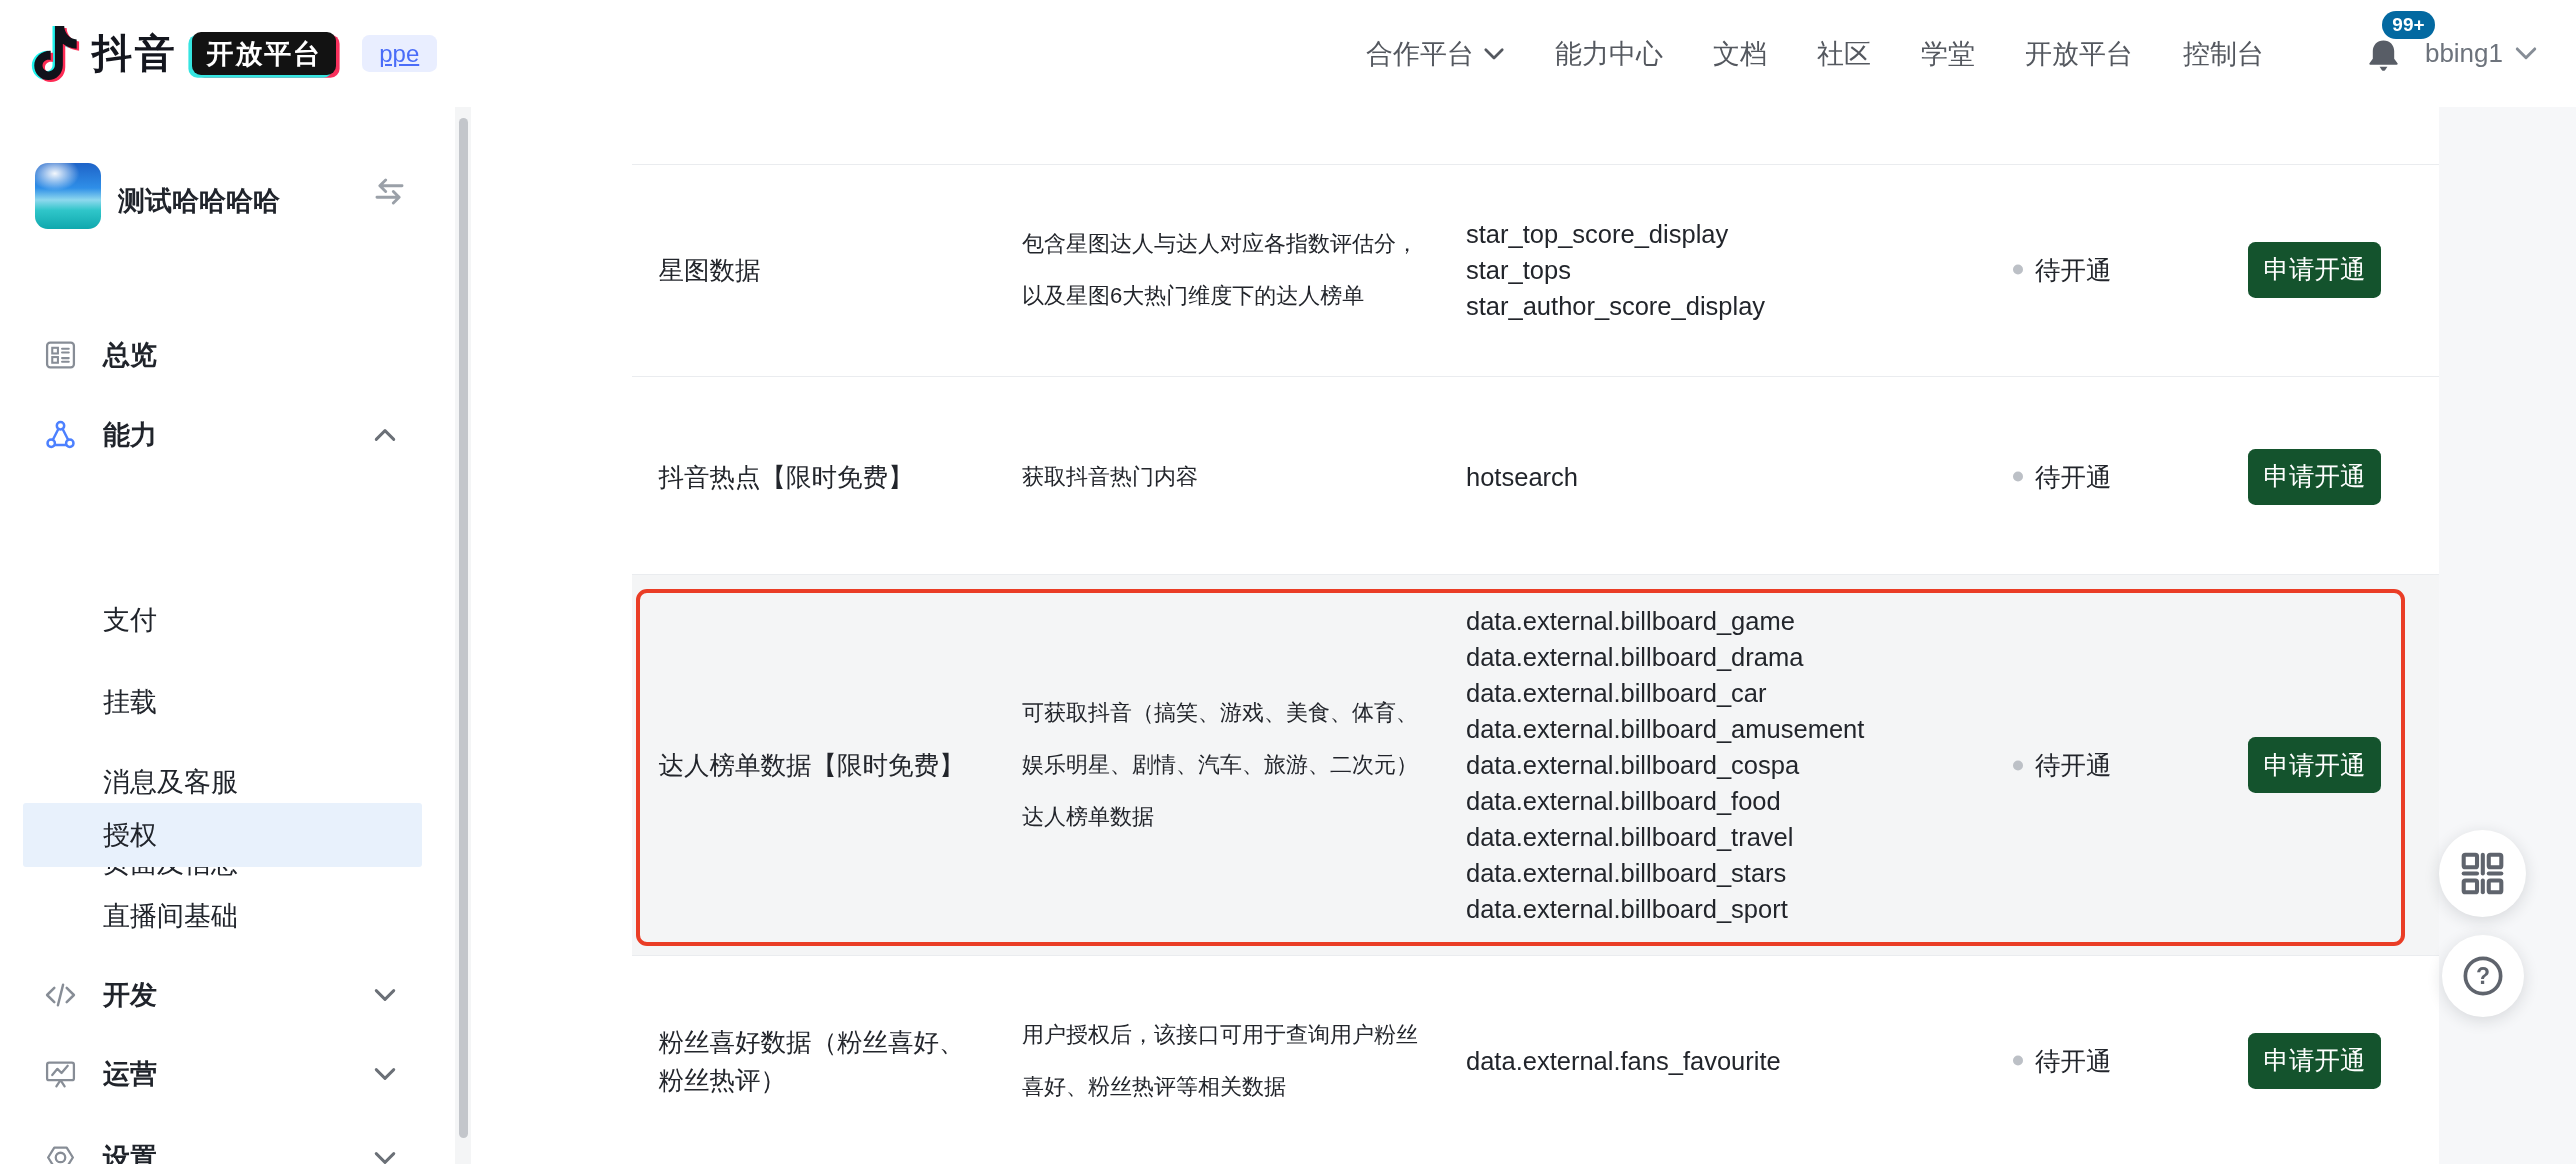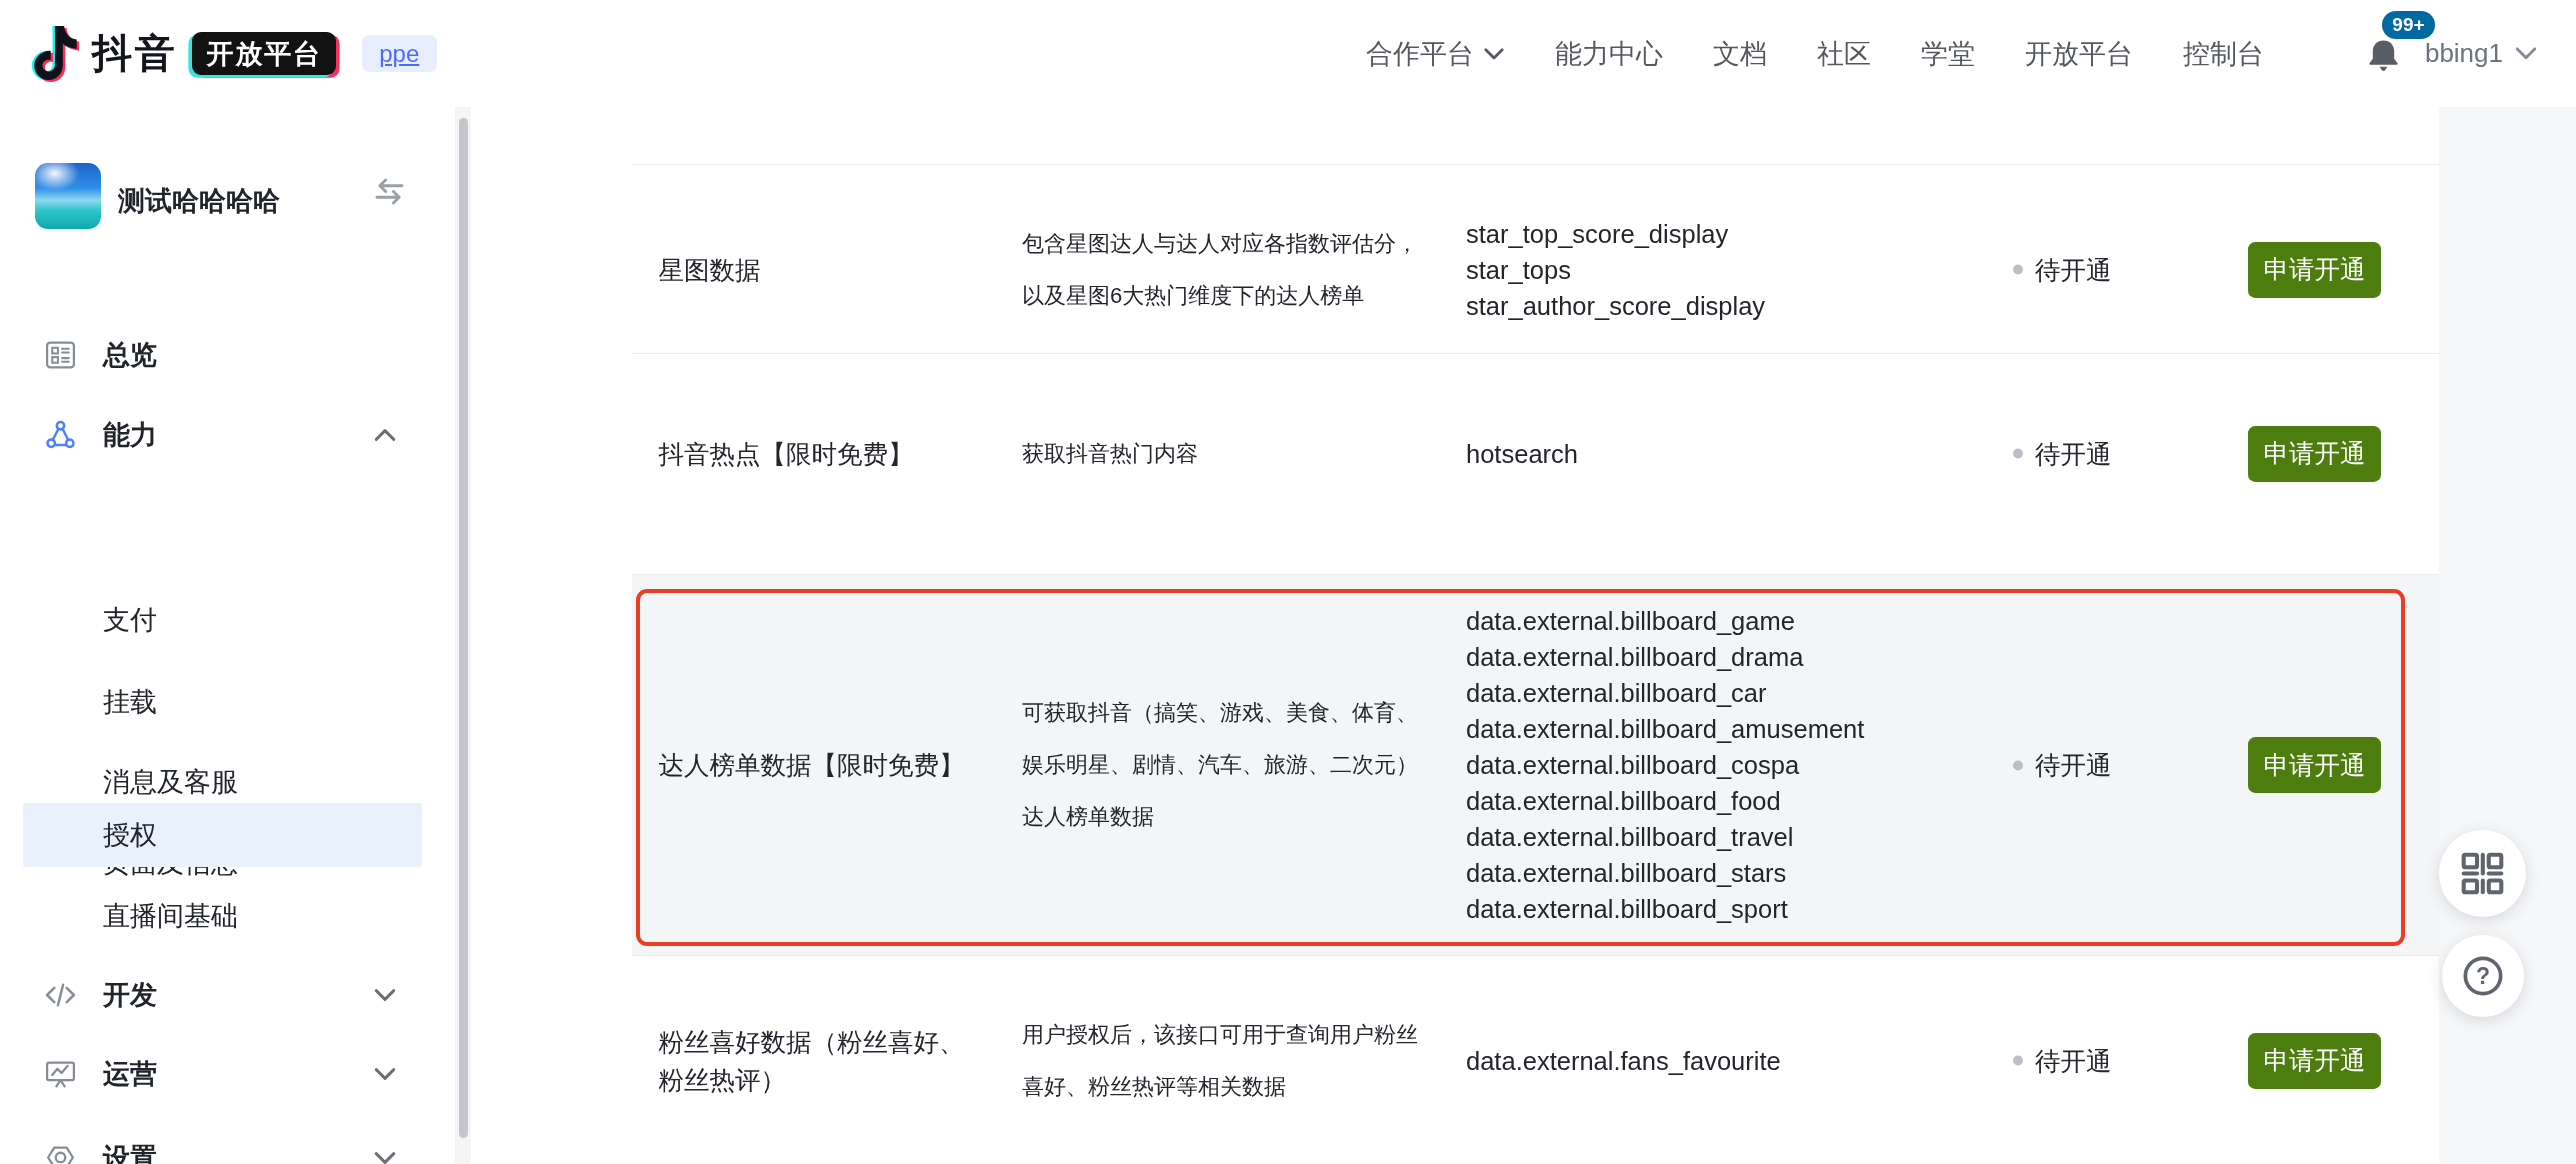--- a/index.html
+++ b/index.html
@@ -36,30 +36,30 @@
   .m-row.selected .m-label { left:80px; }
   .m-chev { position:absolute; left:373px; top:50%; transform:translateY(-50%); }
   
   .scroll-track { position:absolute; left:455px; top:107px; width:16.4px; bottom:0; background:#f4f5f6; z-index:11; }
   .scroll-thumb { position:absolute; left:459px; top:118px; width:9px; height:1020px; border-radius:4.6px; background:#c3c6cb; z-index:12; cursor:pointer; }
   
   .right-strip { position:absolute; left:2439px; top:107px; width:137px; bottom:0; background:#f6f7f9; z-index:5; }
   .t-row { position:absolute; left:632px; width:1807px; border-top:1.8px solid #eaecef; z-index:6; }
   .t-row.highlighted { background:#f4f5f6; }
   .row-1 { top:164px;  height:210px; }
-  .row-2 { top:353px;  height:200px; }
+  .row-2 { top:376px;  height:200px; }
   .row-3 { top:574px;  height:381px; }
   .row-4 { top:955px; height:210px; }
   .red-frame { position:absolute; left:3.6px; top:13.7px; width:1769px; height:357px; border:4.6px solid #ea3d26; border-radius:11px; pointer-events:none; }
   .c-name   { position:absolute; left:26.4px;   top:50%; transform:translateY(-50%); width:321px; font-size:25.5px; line-height:38px; color:#22252b; }
   .c-desc   { position:absolute; left:390px;  top:50%; transform:translateY(-50%); width:414px; font-size:22px; line-height:52px; color:#22252b; }
   .c-scopes { position:absolute; left:834px;  top:50%; transform:translateY(-50%); width:565px; font-size:25.5px; line-height:36px; color:#22252b; }
   .c-status { position:absolute; left:1381px; top:50%; transform:translateY(-50%); display:flex; align-items:center; gap:12px; font-size:25.5px; color:#22252b; white-space:nowrap; }
   .dot { width:10px; height:10px; border-radius:50%; background:#bcc0c6; flex:none; }
-  .c-action { position:absolute; left:1616px; top:50%; transform:translateY(-50%); width:133px; height:56px; background:#4d7c0f; color:#fff; font-size:25.5px; font-weight:500; border:none; border-radius:7.3px; display:flex; align-items:center; justify-content:center; cursor:pointer; font-family:inherit; white-space:nowrap; }
+  .c-action { position:absolute; left:1616px; top:50%; transform:translateY(-50%); width:133px; height:56px; background:#14532d; color:#fff; font-size:25.5px; font-weight:500; border:none; border-radius:7.3px; display:flex; align-items:center; justify-content:center; cursor:pointer; font-family:inherit; white-space:nowrap; }
   
   .fab { position:absolute; background:#fff; border-radius:50%; box-shadow:0 3.6px 16.4px rgba(30,35,43,.14); display:flex; align-items:center; justify-content:center; cursor:pointer; z-index:20; }
   .fab-qr   { left:2439px; top:830px;  width:87px; height:87px; }
   .fab-help { left:2442px; top:935px; width:82px; height:82px; }
   svg { display:block; }
 </style>
 </head>
 <body>
 
 <header class="topbar">

